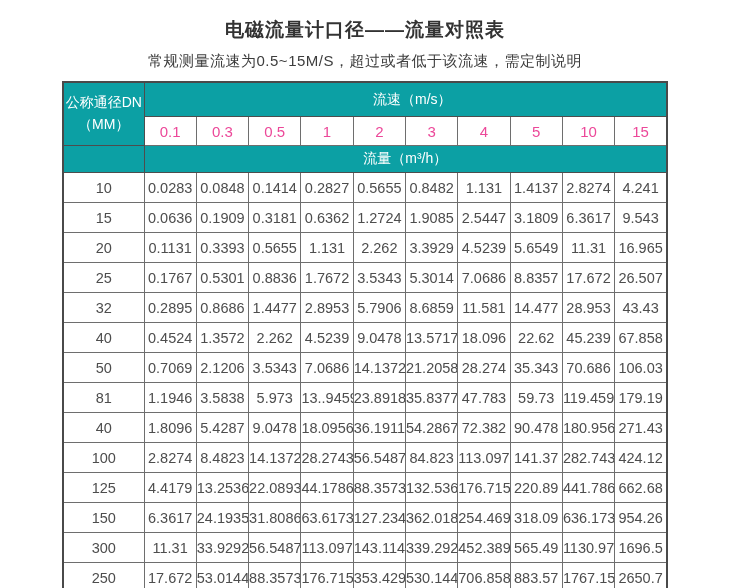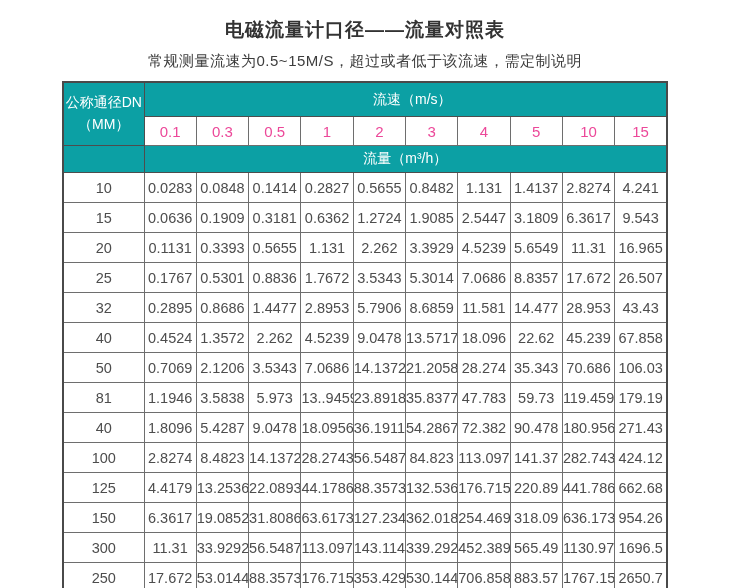--- a/index.html
+++ b/index.html
@@ -242,21 +242,21 @@
           <td>88.3573</td>
           <td>132.536</td>
           <td>176.715</td>
           <td>220.89</td>
           <td>441.786</td>
           <td>662.68</td>
         </tr>
       <tr>
           <td>150</td>
           <td>6.3617</td>
-          <td>19.0852</td>
+          <td>24.1935</td>
           <td>31.8086</td>
           <td>63.6173</td>
           <td>127.2345</td>
           <td>362.018</td>
           <td>254.469</td>
           <td>318.09</td>
           <td>636.173</td>
           <td>954.26</td>
         </tr>
       <tr>

